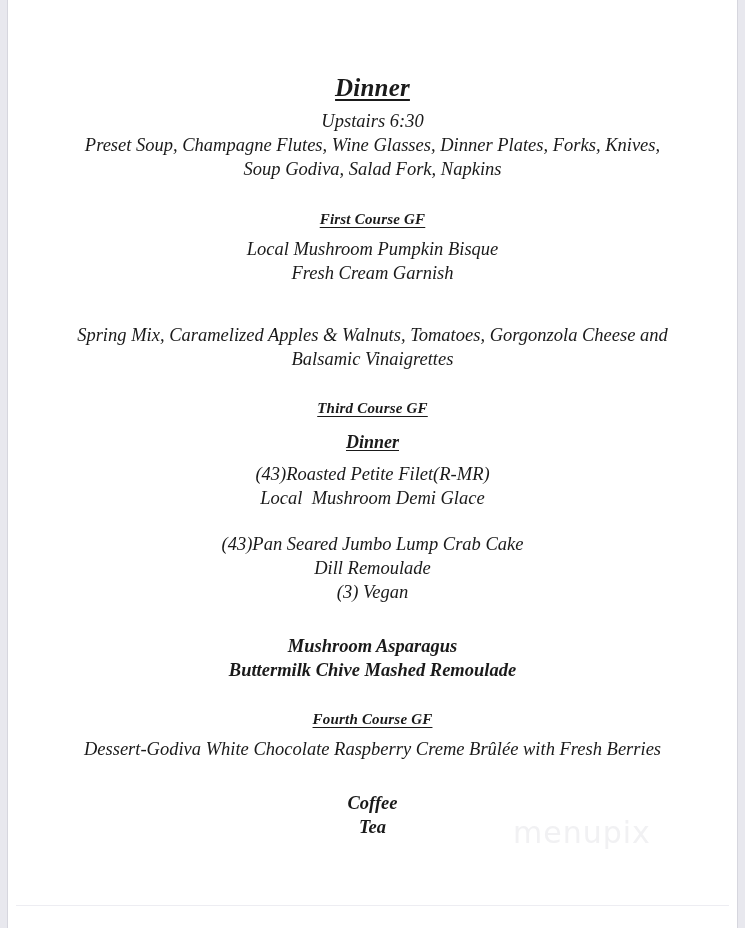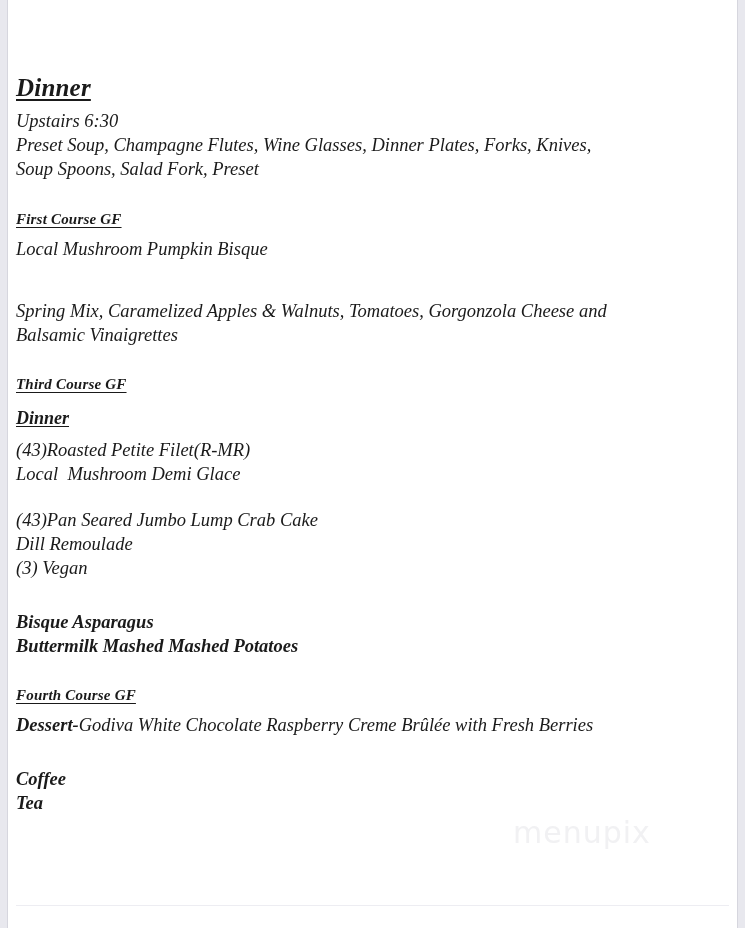--- a/index.html
+++ b/index.html
@@ -47,21 +47,21 @@
     top: 905px;
     height: 1px;
     background: #ededf2;
   }
 
   .content {
     position: absolute;
     left: 8px;
     right: 8px;
     top: 0;
-    text-align: left;
+    text-align: center;
   }
 
   
   .doc-title {
     font-size: 25px;
     font-weight: bold;
     font-style: italic;
     text-decoration: underline;
     text-underline-offset: 3px;
     line-height: 1.12;
@@ -109,21 +109,21 @@
 
   .line-wide {
     font-size: 18.5px;
     font-style: italic;
     line-height: 24px;
     margin: 0;
     white-space: nowrap;
   }
 
   .lead-bold {
-    font-weight: bold;
+    font-weight: normal;
   }
 
   
   .gap-title-sub   { height: 7px; }
   .block-gap-lg    { height: 30px; }
   .block-gap-md    { height: 22px; }
   .block-gap-sm    { height: 14px; }
   .head-to-body    { height: 9px; }
   .course-gap      { height: 29px; }
 
@@ -144,27 +144,28 @@
 <body>
 
 <div class="page">
 
   <div class="content">
 
     <div class="doc-title">Dinner</div>
     <div class="gap-title-sub"></div>
     <div class="line">Upstairs 6:30</div>
     <div class="line-wide">Preset Soup, Champagne Flutes, Wine Glasses, Dinner Plates, Forks, Knives,</div>
-    <div class="line">Soup Spoons, Salad Fork, Preset</div>
+    <div class="line">Soup Godiva, Salad Fork, Napkins</div>
 
     <div class="block-gap-lg"></div>
 
     <div class="course-heading">First Course GF</div>
     <div class="head-to-body"></div>
     <div class="line">Local Mushroom Pumpkin Bisque</div>
+    <div class="line">Fresh Cream Garnish</div>
 
     <div class="course-gap"></div>
 
     <div class="head-to-body"></div>
     <div class="line-wide">Spring Mix, Caramelized Apples &amp; Walnuts, Tomatoes, Gorgonzola Cheese and</div>
     <div class="line">Balsamic Vinaigrettes</div>
 
     <div class="course-gap"></div>
 
     <div class="course-heading">Third Course GF</div>
@@ -175,22 +176,22 @@
     <div class="line">Local  Mushroom Demi Glace</div>
 
     <div class="block-gap-md"></div>
 
     <div class="line">(43)Pan Seared Jumbo Lump Crab Cake</div>
     <div class="line">Dill Remoulade</div>
     <div class="line">(3) Vegan</div>
 
     <div class="block-gap-lg"></div>
 
-    <div class="line-bold">Bisque Asparagus</div>
-    <div class="line-bold">Buttermilk Mashed Mashed Potatoes</div>
+    <div class="line-bold">Mushroom Asparagus</div>
+    <div class="line-bold">Buttermilk Chive Mashed Remoulade</div>
 
     <div class="course-gap"></div>
 
     <div class="course-heading">Fourth Course GF</div>
     <div class="head-to-body"></div>
     <div class="line-wide"><span class="lead-bold">Dessert-</span><span>Godiva White Chocolate Raspberry Creme Brûlée with Fresh Berries</span></div>
 
     <div class="block-gap-lg"></div>
 
     <div class="line-bold">Coffee</div>

